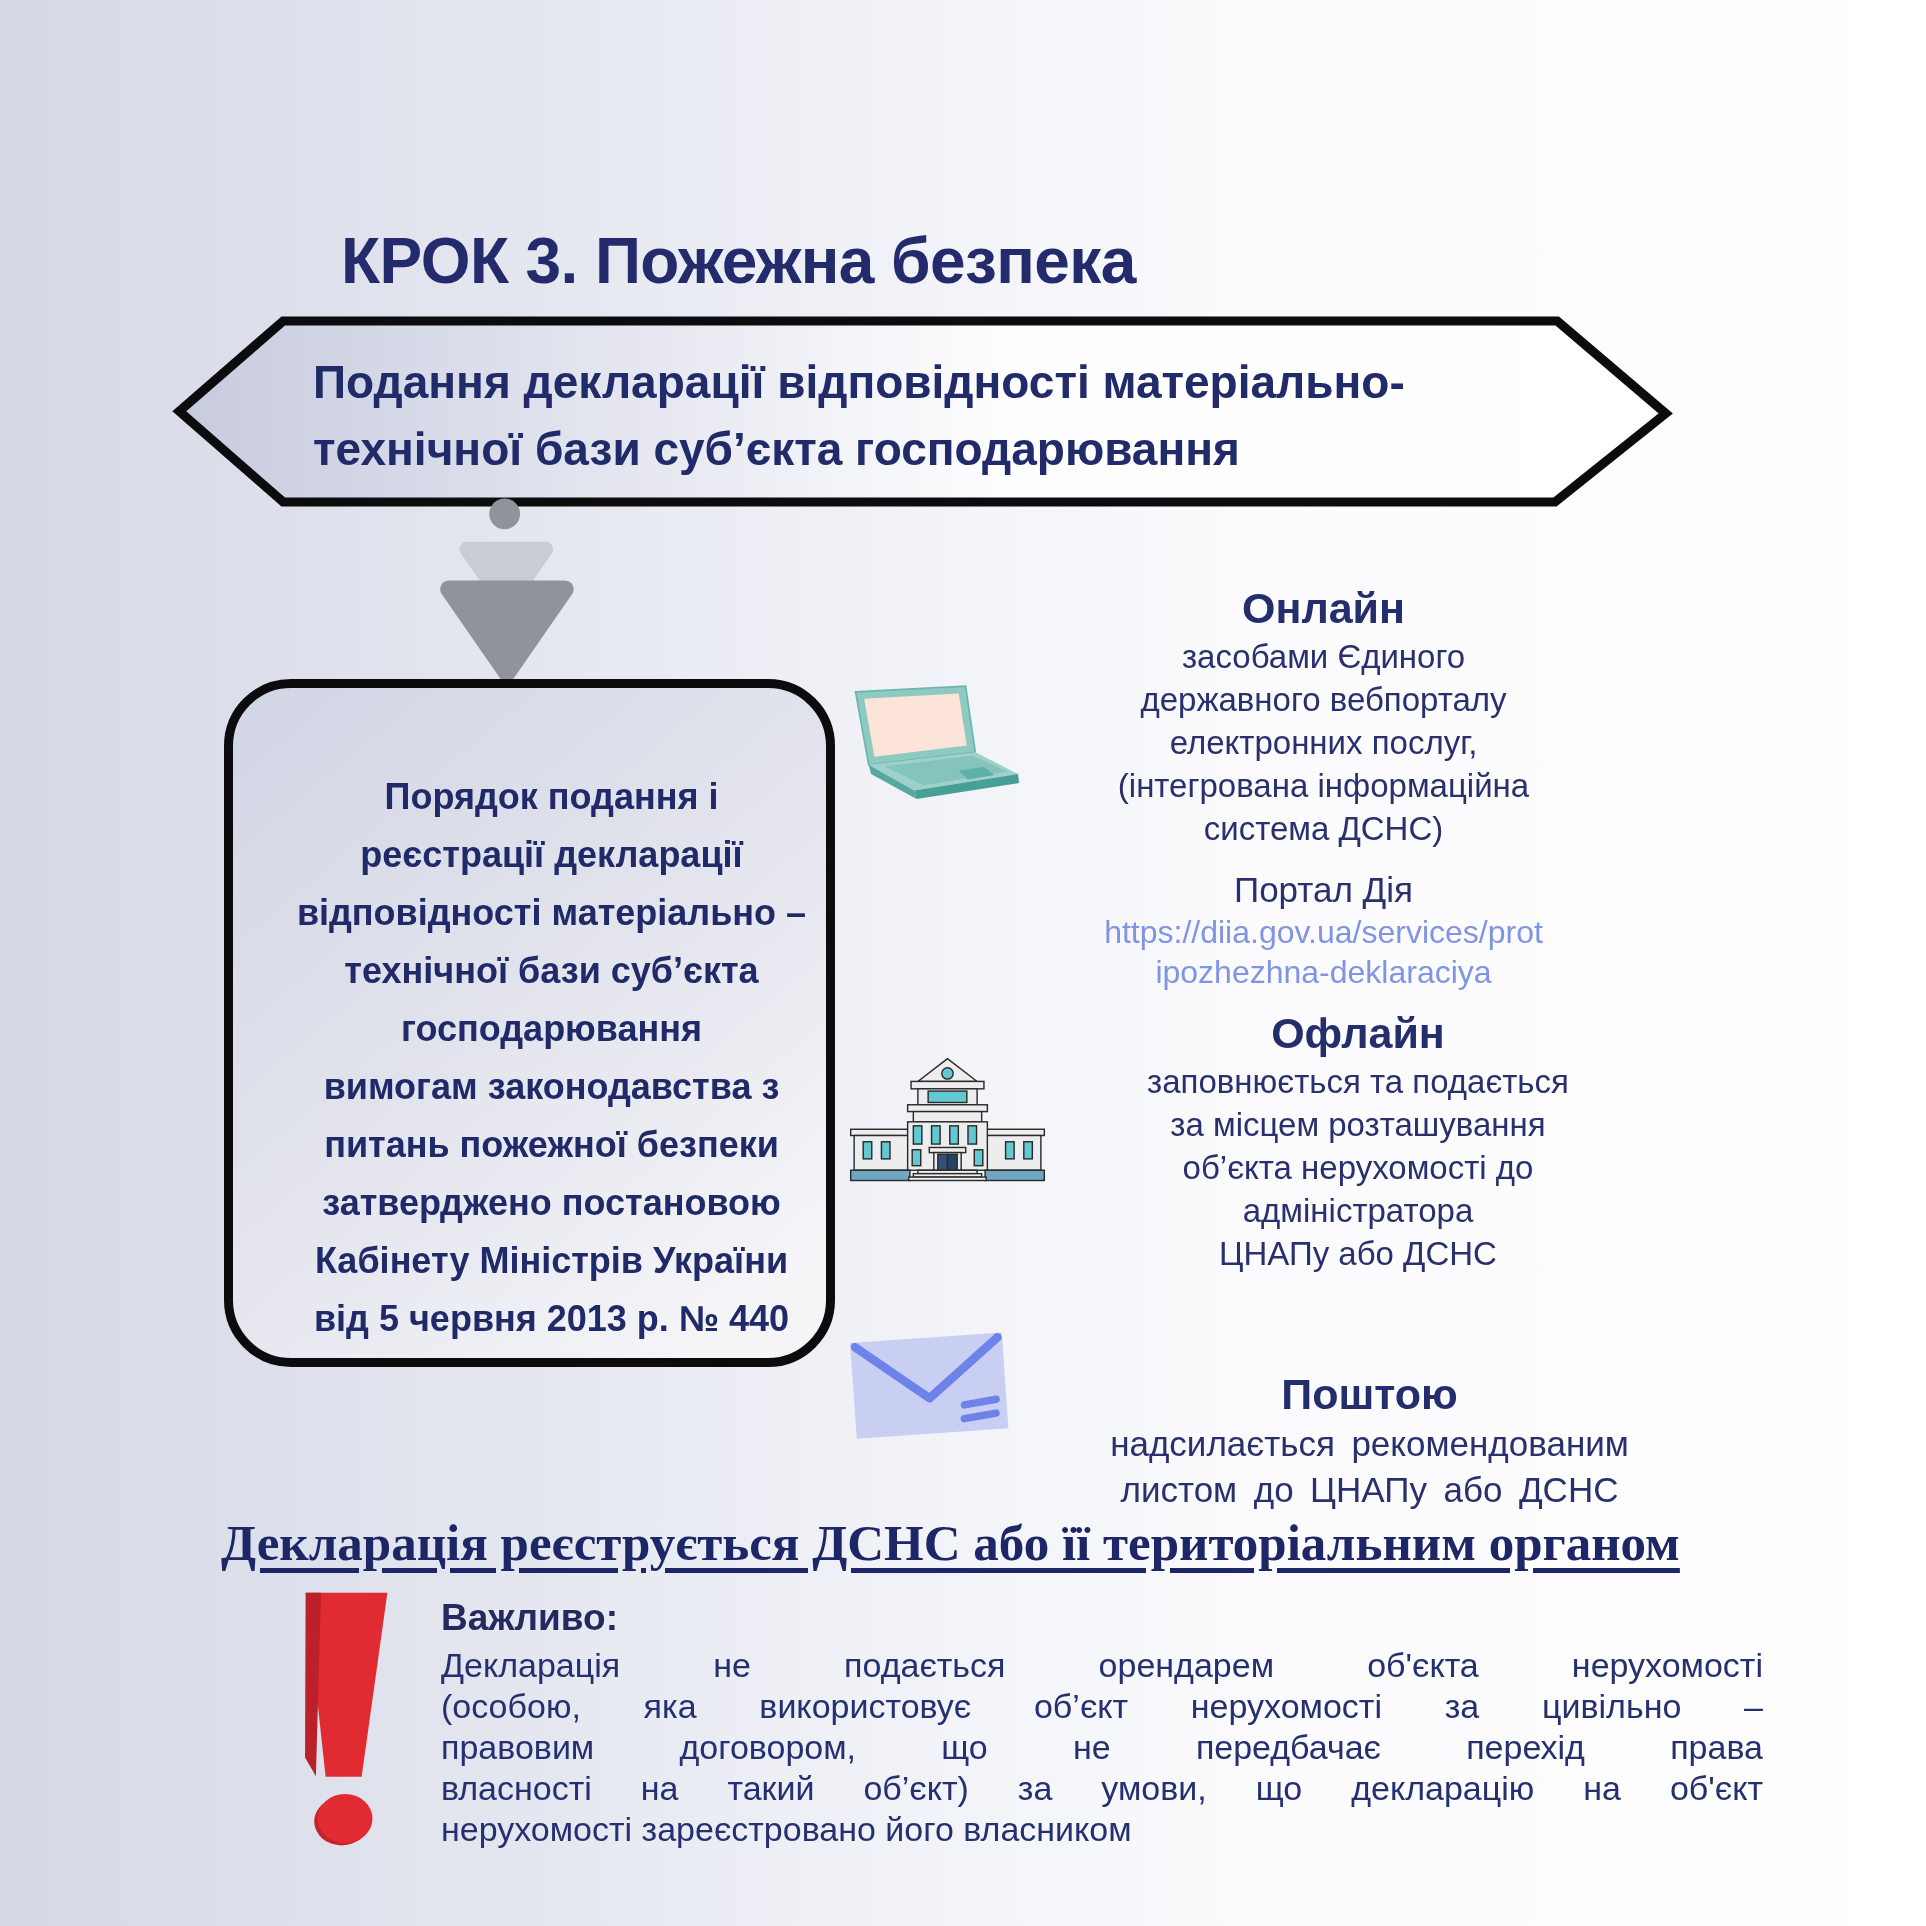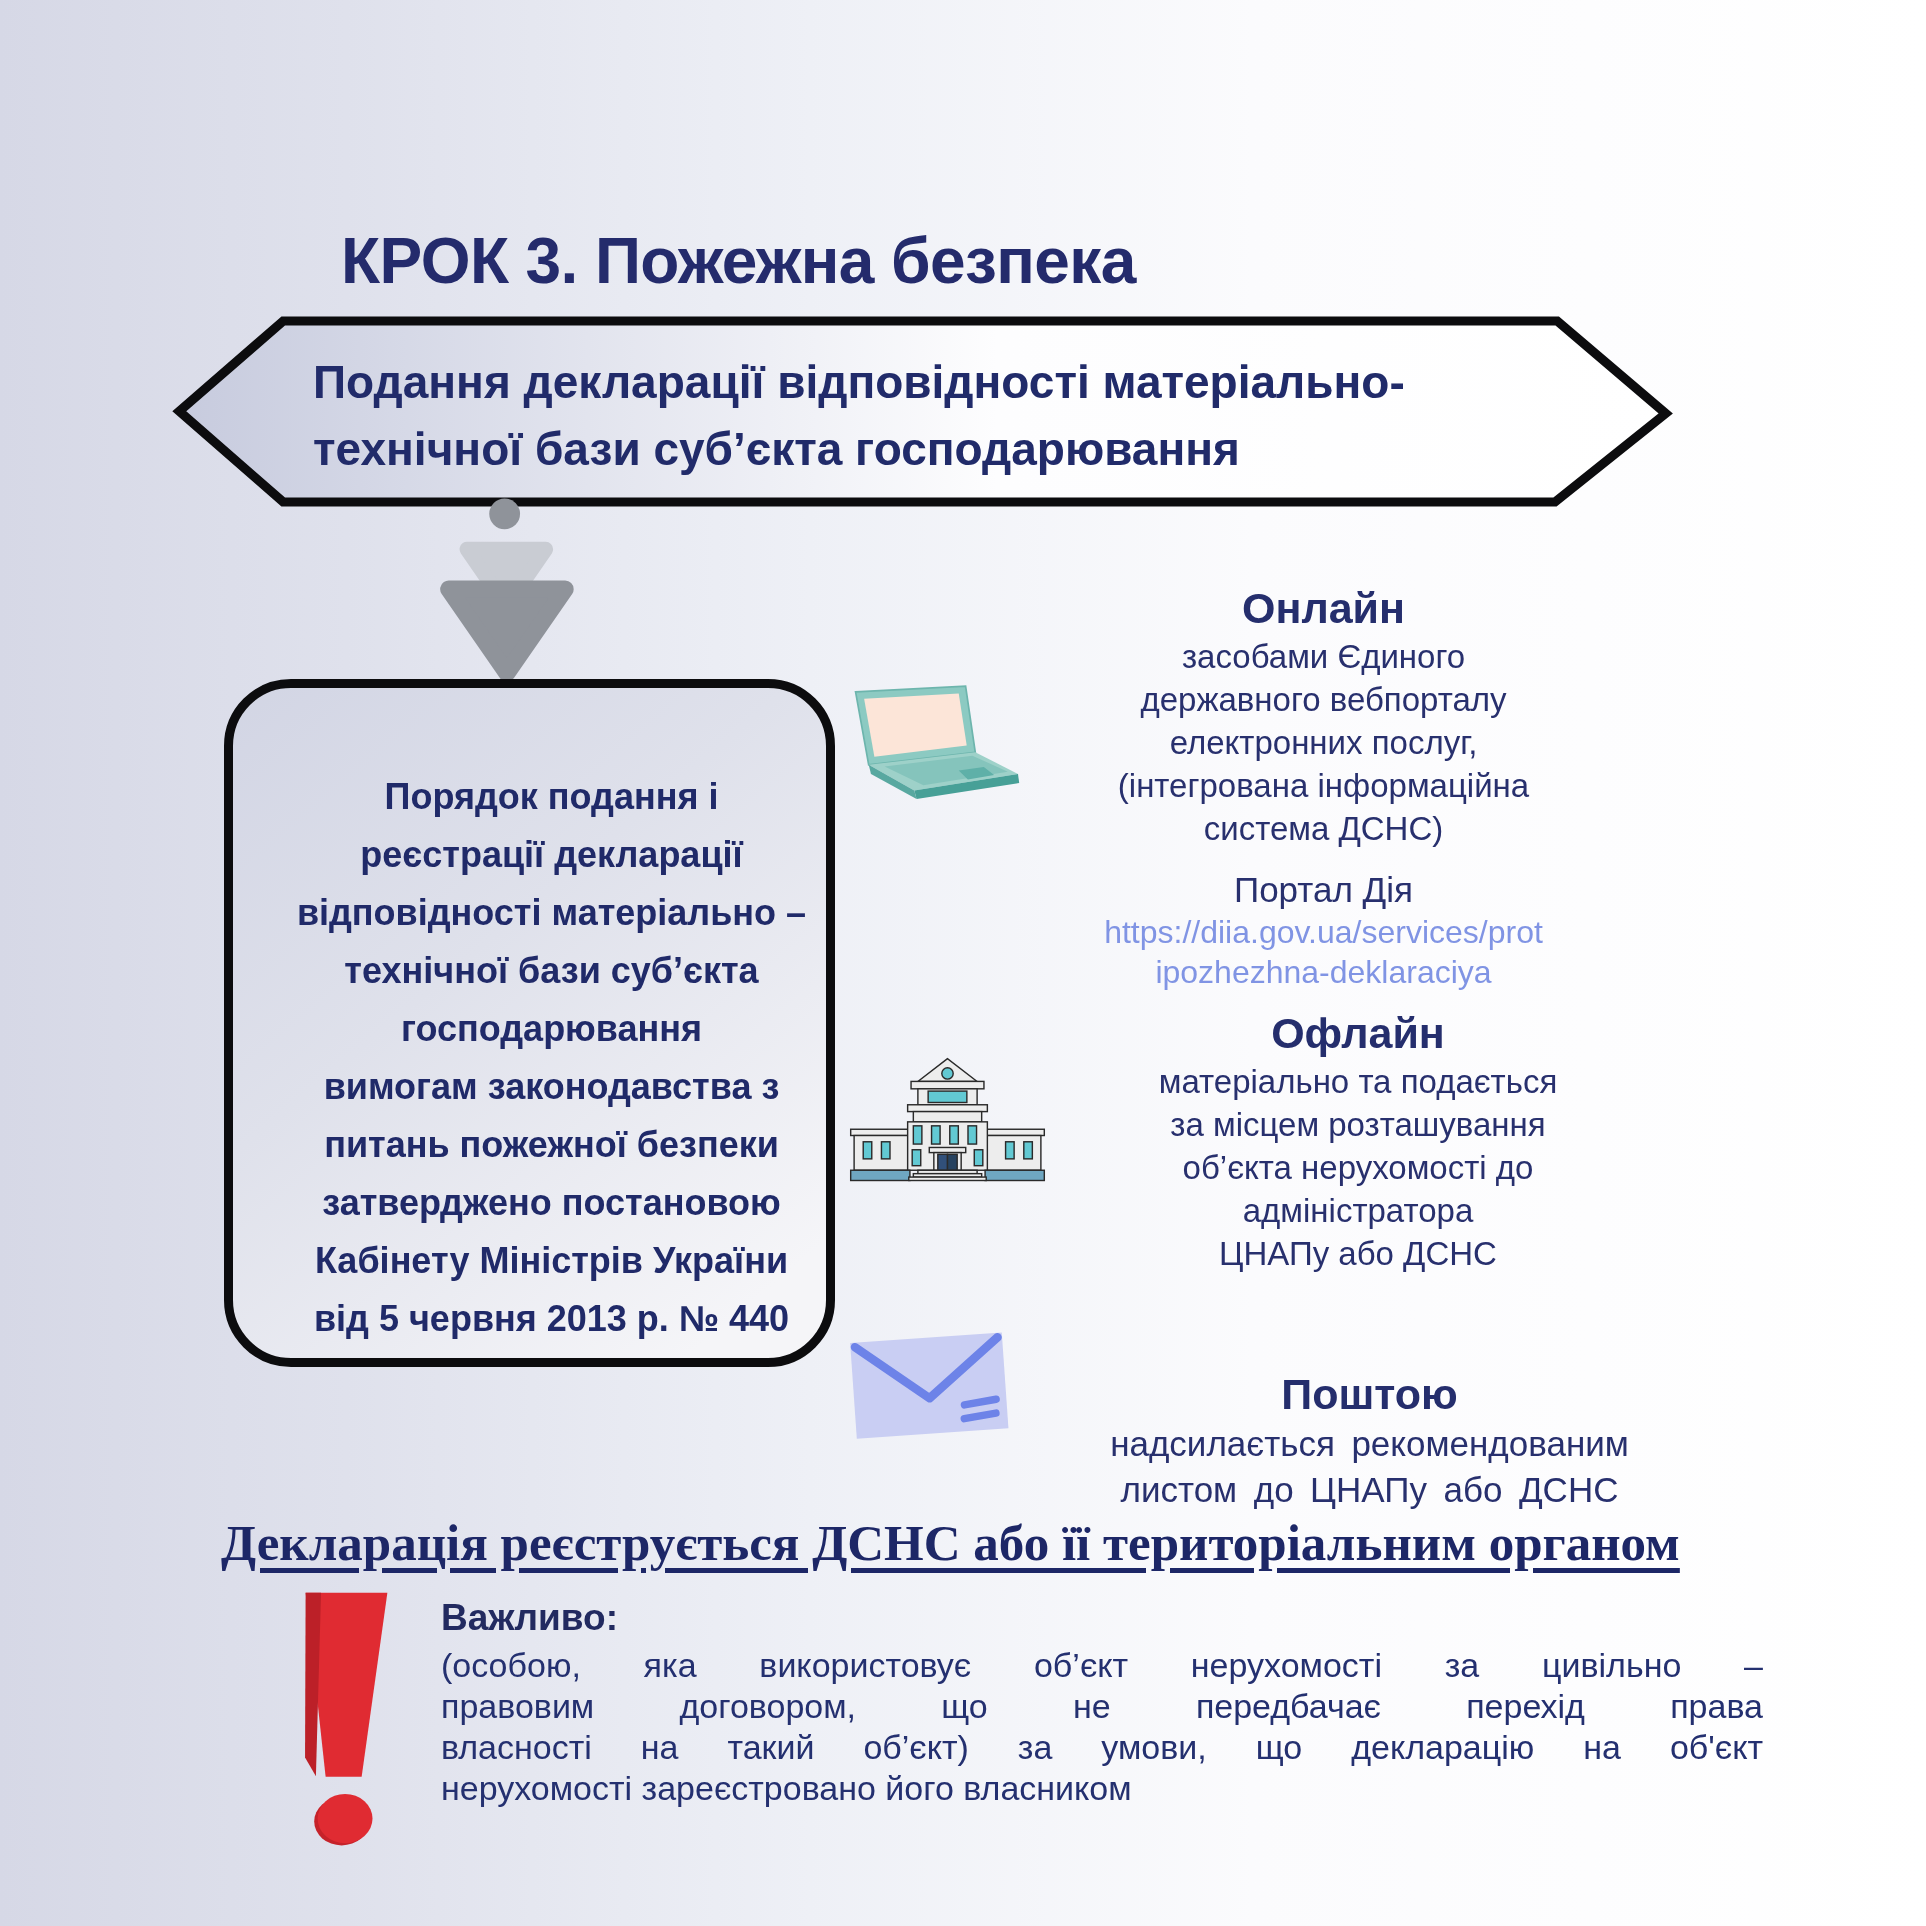--- a/index.html
+++ b/index.html
@@ -132,21 +132,21 @@
     <rect x="10" y="200" width="104" height="18" fill="#6fa7c2"></rect>
     <rect x="246" y="200" width="104" height="18" fill="#6fa7c2"></rect>
     <rect x="128" y="200" width="104" height="6"></rect>
     <rect x="120" y="206" width="120" height="6"></rect>
     <rect x="112" y="212" width="136" height="6"></rect>
   </g>
 </svg>
 
 <div class="abs offline-block">
   <div class="section-heading">Офлайн</div>
-  <div class="body-line">матеріально та подається</div>
+  <div class="body-line">заповнюється та подається</div>
   <div class="body-line">за місцем розташування</div>
   <div class="body-line">об’єкта нерухомості до</div>
   <div class="body-line">адміністратора</div>
   <div class="body-line">ЦНАПу або ДСНС</div>
 </div>
 
 <svg class="abs envelope-svg" width="160" height="103" viewBox="0 0 280 180">
   <rect x="4" y="6" width="266" height="168" fill="#c9cef3"></rect>
   <polyline points="12,14 136,112 262,14" fill="none" stroke="#6d83e8" stroke-width="15" stroke-linecap="round" stroke-linejoin="round"></polyline>
   <line x1="196" y1="128" x2="252" y2="122" stroke="#6d83e8" stroke-width="13" stroke-linecap="round"></line>
@@ -163,18 +163,19 @@
 
 <svg class="abs excl-svg" width="103" height="263" viewBox="0 0 180 460">
   <polygon points="15,10 158,10 113,332 50,332" fill="#e02b32"></polygon>
   <polygon points="15,10 42,10 33,331 14,298" fill="#bc2028"></polygon>
   <ellipse cx="78" cy="410" rx="48" ry="42" fill="#c6222a"></ellipse>
   <ellipse cx="84" cy="405" rx="48" ry="43" fill="#e02b32"></ellipse>
 </svg>
 
 <div class="abs important-label">Важливо:</div>
 <div class="abs important-par">
+  <div class="jline">Декларація не подається орендарем об'єкта нерухомості</div>
   <div class="jline">(особою, яка використовує об’єкт нерухомості за цивільно –</div>
   <div class="jline">правовим договором, що не передбачає перехід права</div>
   <div class="jline">власності на такий об’єкт) за умови, що декларацію на об'єкт</div>
   <div class="jline-last">нерухомості зареєстровано його власником</div>
 </div>
 
 
 </body></html>

